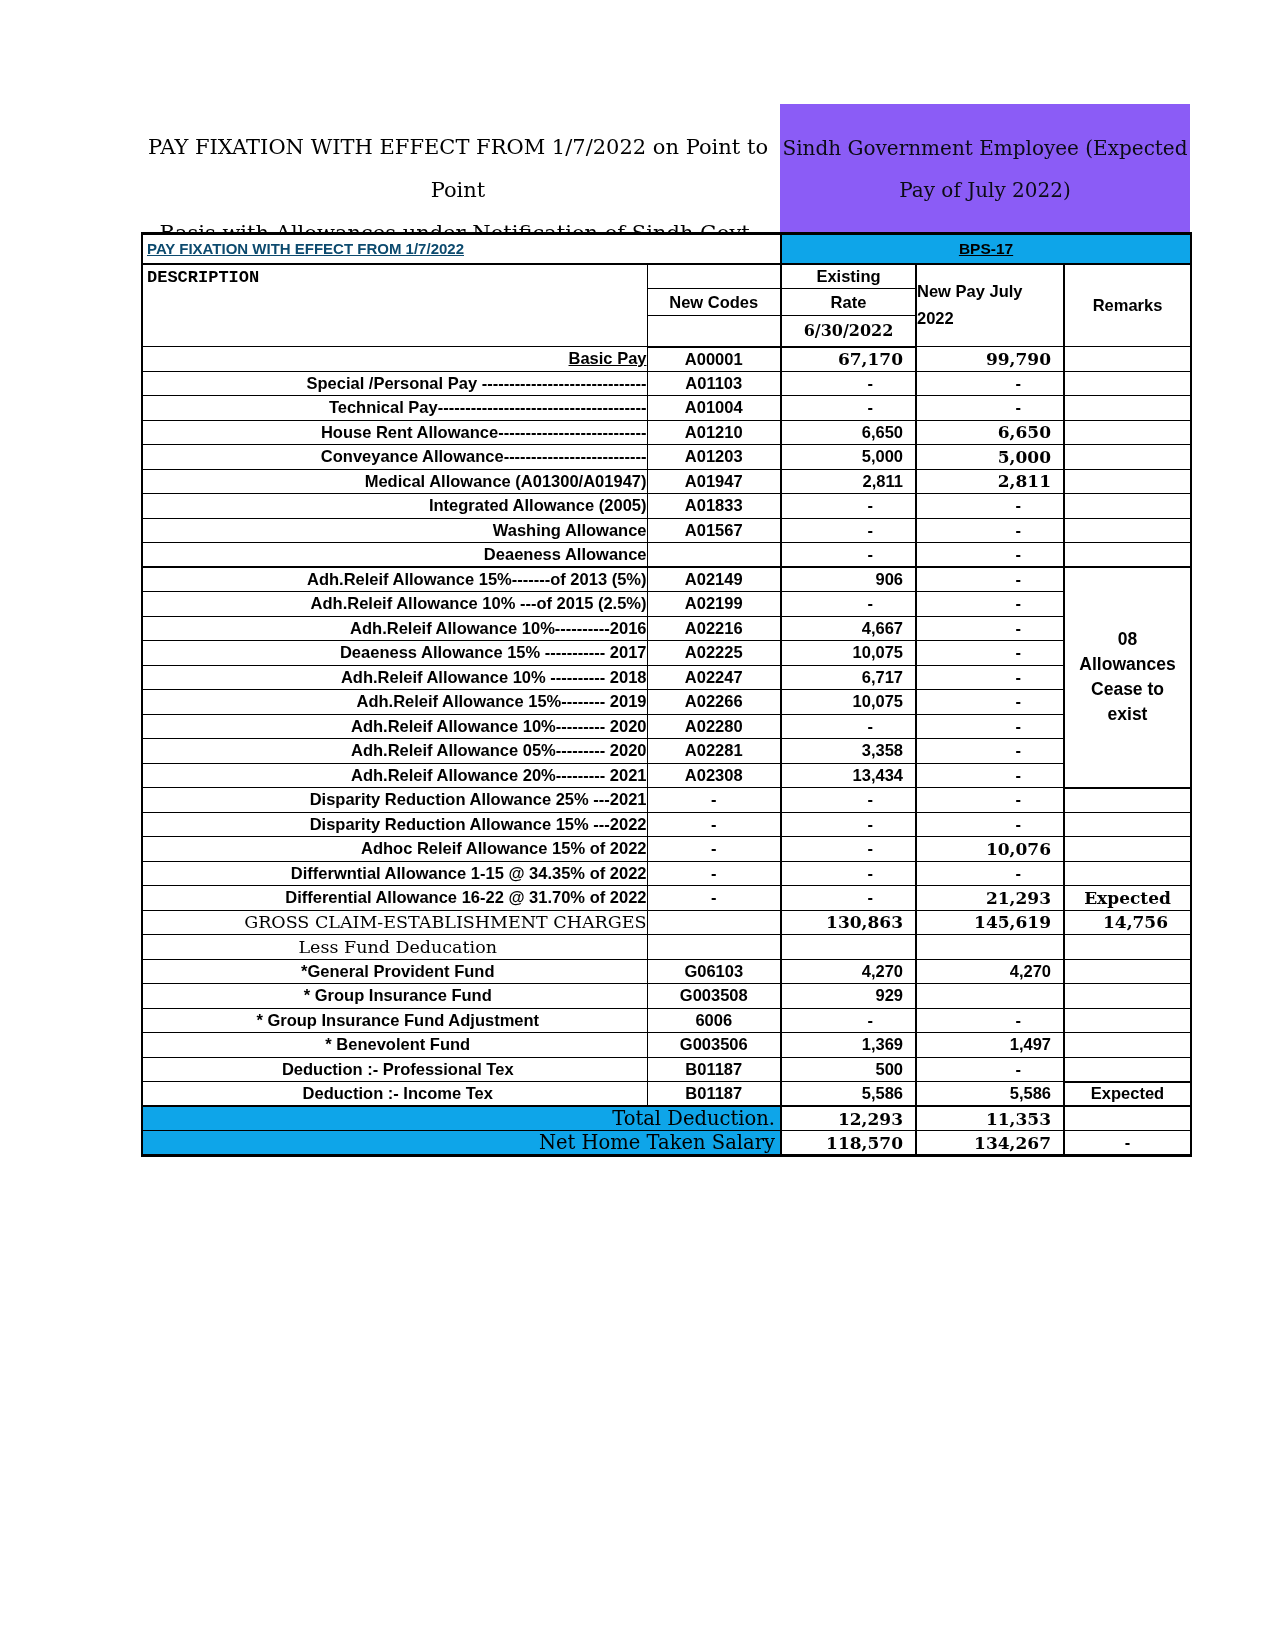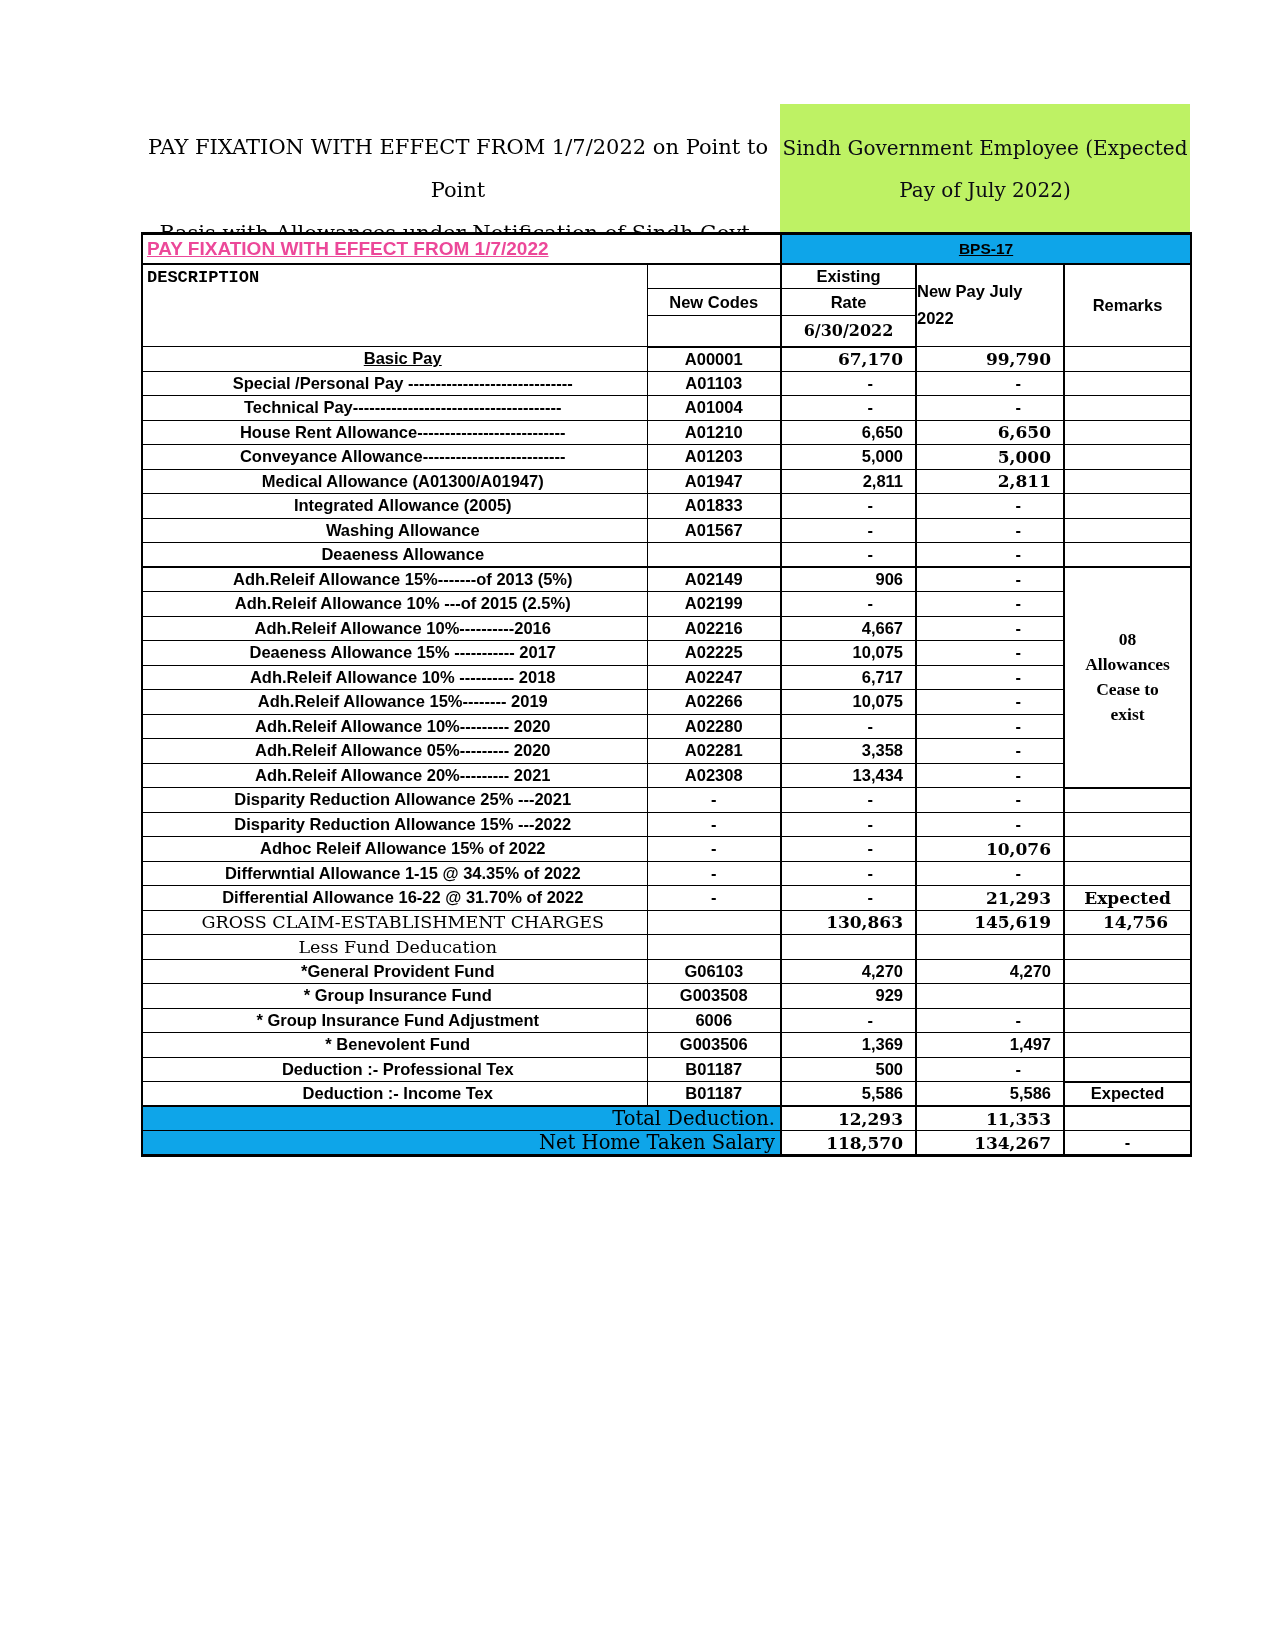--- a/index.html
+++ b/index.html
@@ -29,57 +29,57 @@
   }
   tr.r-link{height:30px;}
   tr.h2a{height:25px;}
   tr.h2b{height:27px;}
   tr.h2c{height:31px;}
   tr.data-row{height:24.5px;}
   .bl2{border-left-width:2px;}
   .hb{border-bottom-width:2px;}
   
   .link-cell{padding-left:4px;background:#fff;}
-  .link-text{color:#ec4899;text-decoration:underline;font-size:19px;font-weight:bold;cursor:pointer;}
+  .link-text{color:#0c4a6e;text-decoration:underline;font-size:15px;font-weight:bold;cursor:pointer;}
   .bps-cell{text-align:center;font-size:15.5px;text-decoration:underline;}
   .desc-head{vertical-align:top;padding:3px 0 0 4px;font-size:17px;font-family:Liberation Mono, monospace;}
   .center{text-align:center;}
   .date-cell{font-family:"DejaVu Serif",serif;font-size:16px;text-align:center;}
   .newpay-head{white-space:pre-line;line-height:27px;}
   
-  .desc{text-align:center;padding-left:16px;}
+  .desc{text-align:right;padding-left:16px;}
   .dc{text-align:center;padding-left:6px;}
   .dr{text-align:right;padding-right:5px;padding-left:12px;margin-left:30px;}
   .dsf{font-family:"DejaVu Serif",serif;font-weight:normal;font-size:17.5px;}
   .dbig{font-size:19.5px;}
   .du{text-decoration:underline;}
   .yellow{background:#0ea5e9;}
   .code{text-align:center;}
   .num{text-align:right;padding-right:12px;}
   .dash{padding-right:42px;}
   .sf{font-family:"DejaVu Serif",serif;font-size:17px;font-weight:bold;}
   .rm{text-align:center;}
   .rm-right{text-align:right;padding-right:22px;}
   .rm-box{border:2px solid #000;}
   .merged{
     border:2px solid #000;text-align:center;vertical-align:middle;
-    font-family:Liberation Serif, serif;font-size:17.5px;font-weight:bold;
+    font-family:Liberation Sans, sans-serif;font-size:17.5px;font-weight:bold;
     line-height:25px;white-space:pre-line;
   }
   .tt{border-top-width:2px;}
 </style>
 </head>
 <body>
 
 <div>
 
   <div class="title-block">PAY FIXATION WITH EFFECT FROM 1/7/2022 on Point to Point
 Basis with Allowances  under Notification of Sindh Govt.</div>
 
-  <div class="banner" id="banner" style="background: #bef264;">
+  <div class="banner" id="banner" style="background: #8b5cf6;">
     <span>Sindh Government Employee (Expected
 Pay of July 2022)</span>
   </div>
 
   <table class="pay">
     <colgroup>
       <col style="width:505px">
         <col style="width:134px">
         <col style="width:135px">
         <col style="width:148px">

